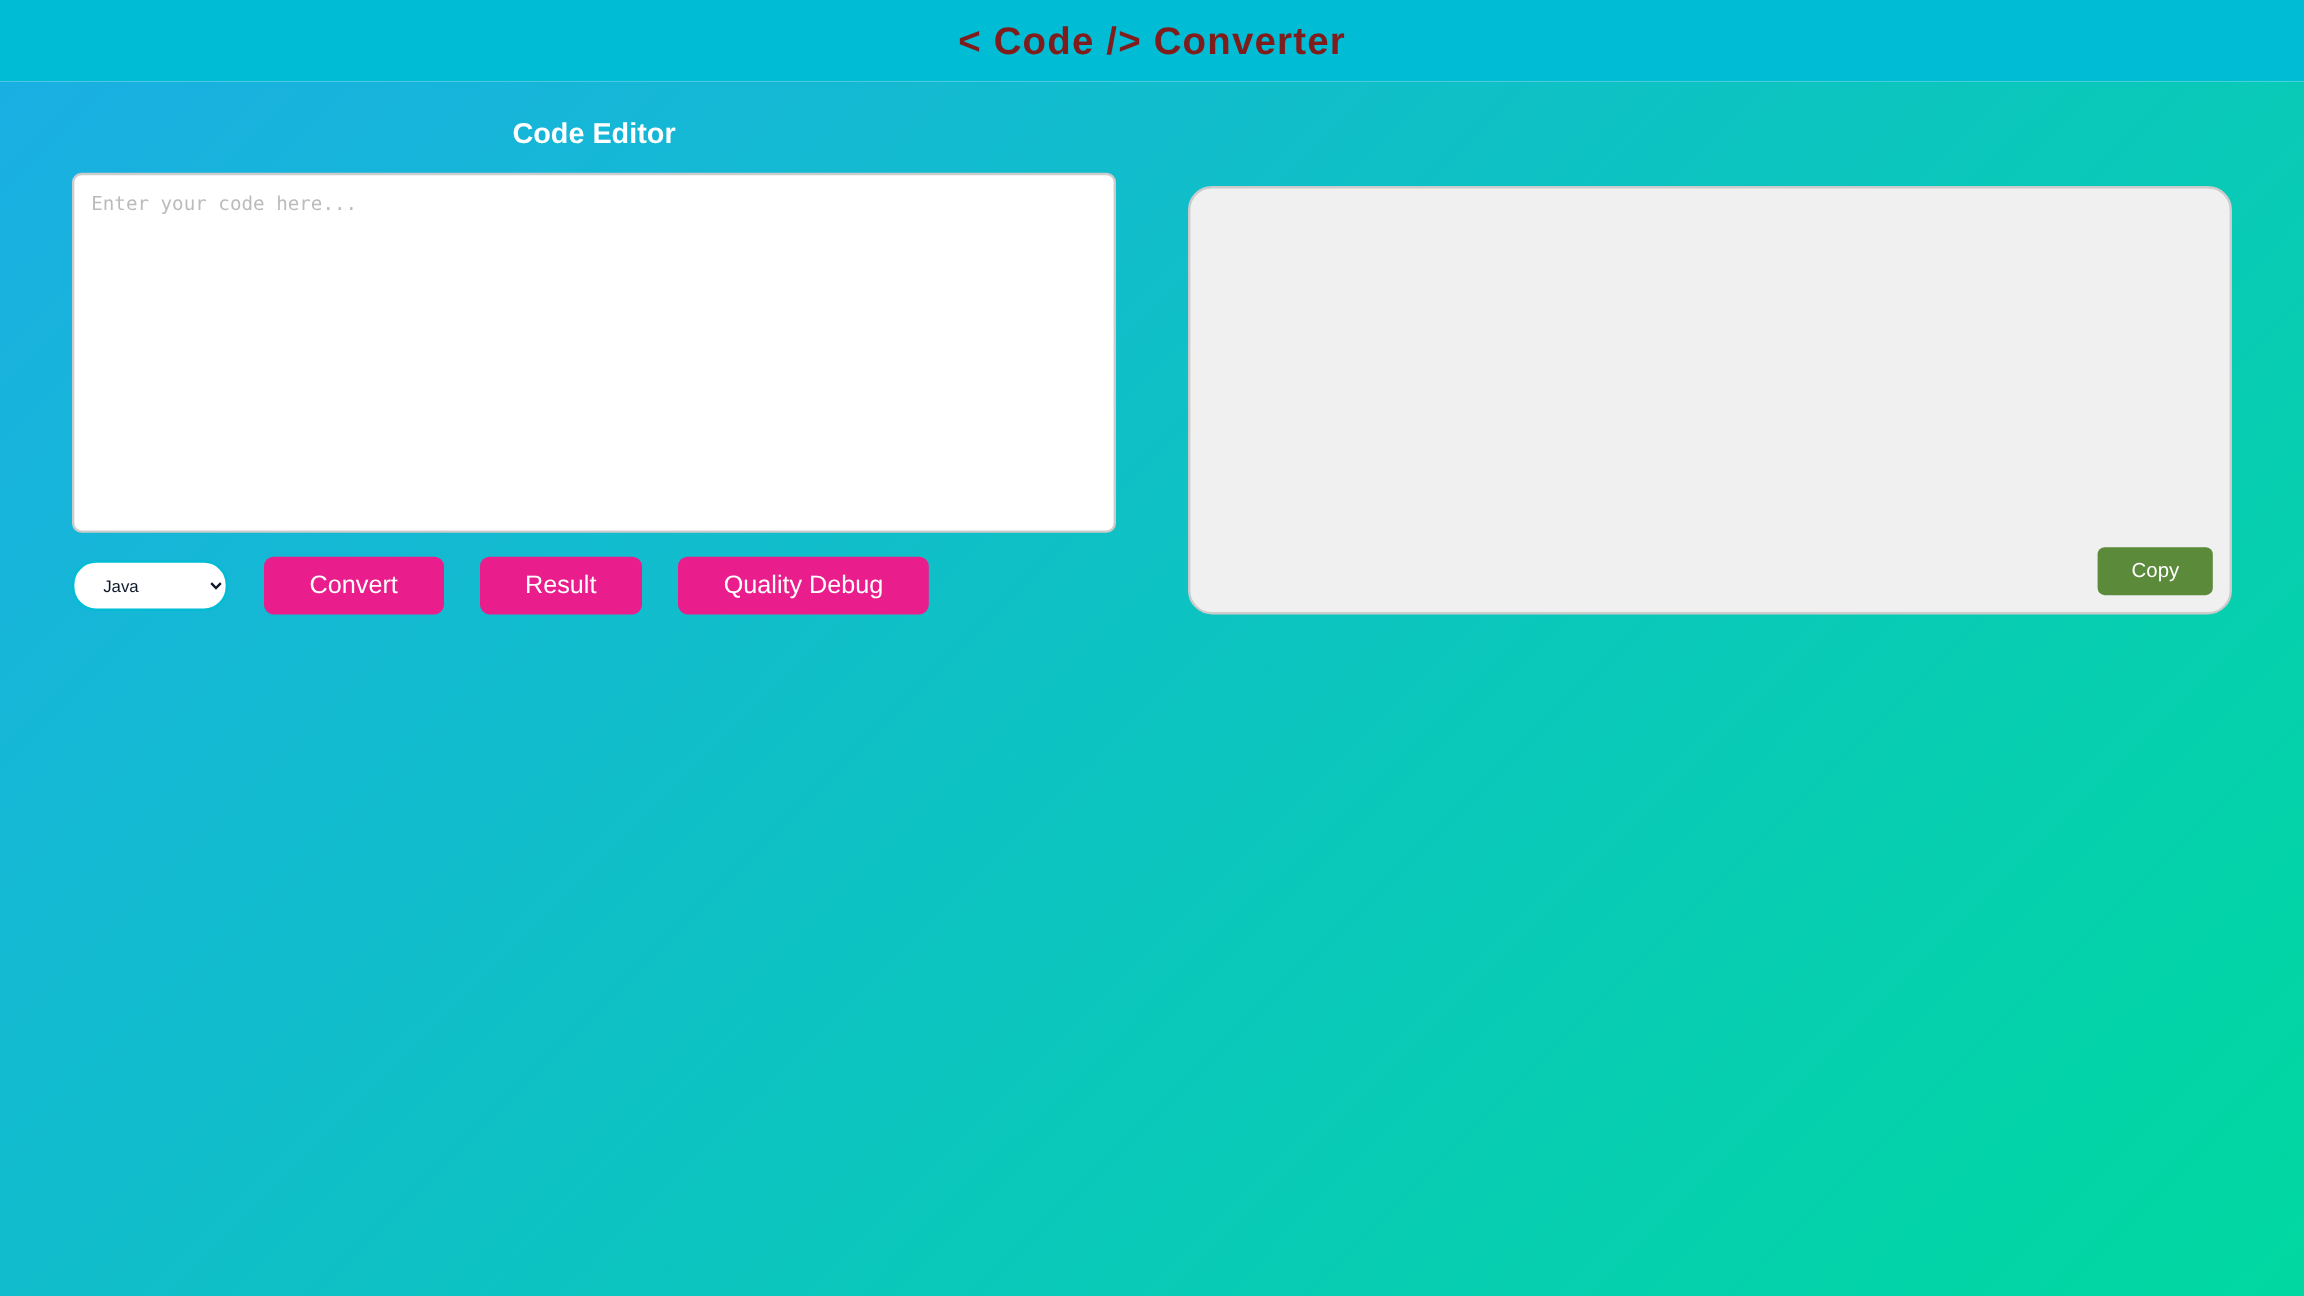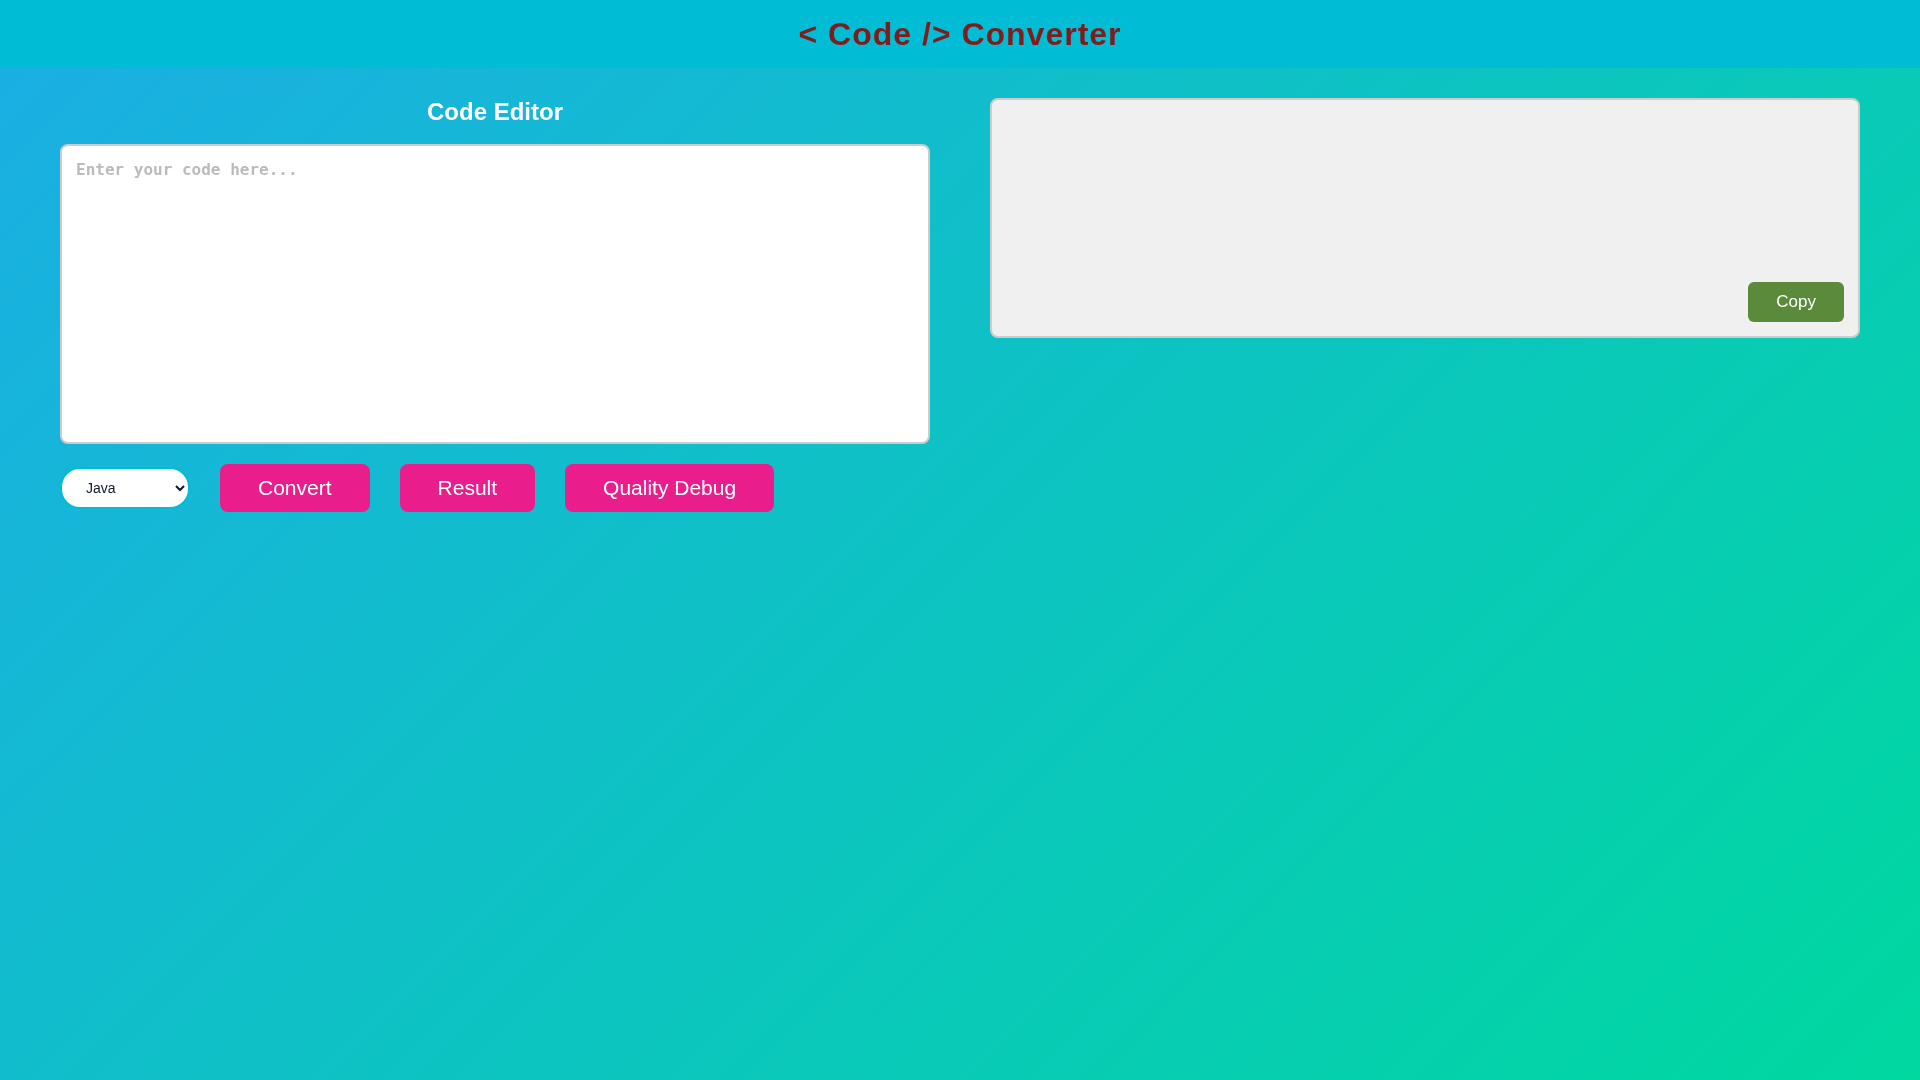--- a/index.html
+++ b/index.html
@@ -35,20 +35,21 @@
       width: 100%;
       height: calc(1080px - 68px);
       background: linear-gradient(135deg, #1AAFE3 0%, #00D8A0 100%);
       padding: 30px 60px;
     }
 
     #columns {
       display: flex;
       gap: 60px;
       width: 100%;
+      align-items: flex-end;
     }
 
     .column {
       flex: 1;
       display: flex;
       flex-direction: column;
     }
 
     .column-title {
       color: white;
@@ -63,32 +64,31 @@
       height: 300px;
       border: 2px solid #ccc;
       border-radius: 8px;
       background: white;
       padding: 14px;
       font-size: 16px;
       color: #aaa;
       resize: none;
       outline: none;
       font-family: monospace;
-      font-weight: bold;
     }
 
     #code-editor-area::placeholder {
       color: #bbb;
     }
 
     #result-box {
       width: 100%;
-      height: 240px;
+      height: 357px;
       border: 2px solid #ccc;
-      border-radius: 8px;
+      border-radius: 20px;
       background: #f0f0f0;
       position: relative;
     }
 
     #copy-button {
       position: absolute;
       bottom: 14px;
       right: 14px;
       background: #5a8a3a;
       color: white;

